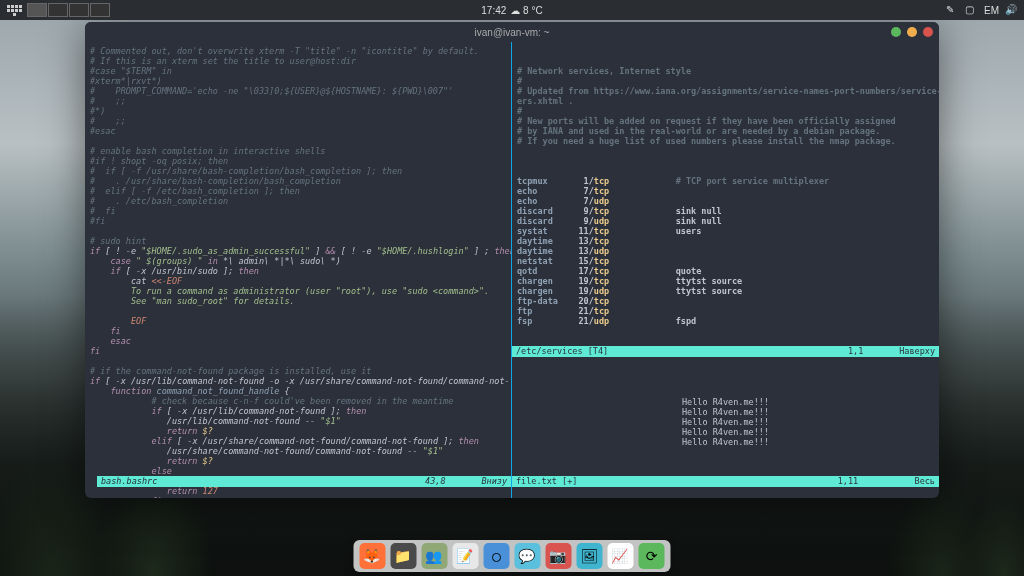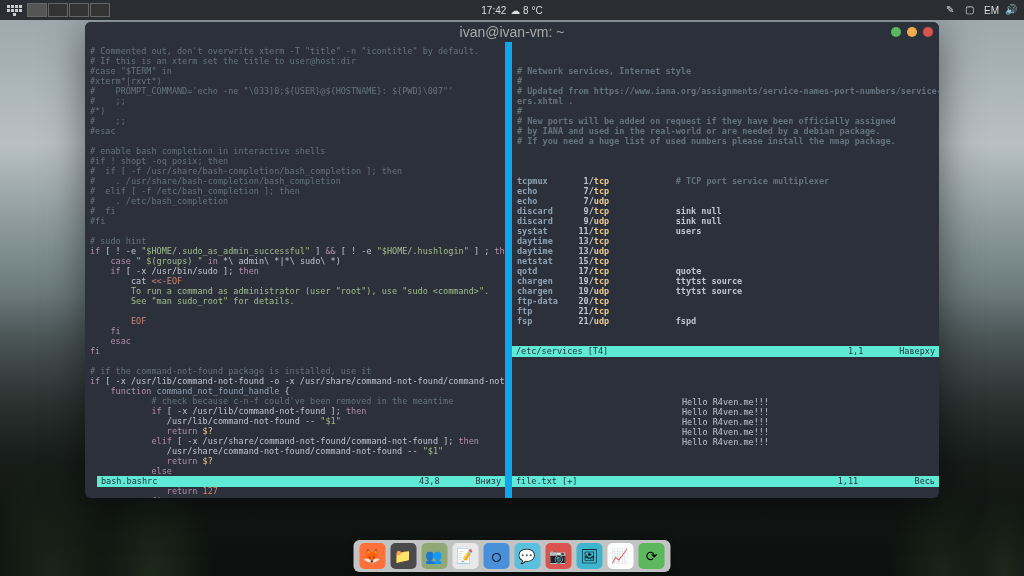--- a/index.html
+++ b/index.html
@@ -40,37 +40,37 @@
 
 .termwin {
   position: absolute; left: 85px; top: 22px; width: 854px; height: 476px;
   background: #2b303b; border-radius: 6px; overflow: hidden;
   box-shadow: 0 8px 40px rgba(0,0,0,0.5);
 }
 .titlebar {
   height: 20px; background: #2b303b; display: flex; align-items: center;
   position: relative;
 }
-.titlebar-title { position: absolute; left: 50%; transform: translateX(-50%); color: #aaa; font-size: 14px; font-family: sans-serif;}
+.titlebar-title { position: absolute; left: 50%; transform: translateX(-50%); color: #aaa; font-size: 10px; font-family: sans-serif;}
 .winbtns { position: absolute; right: 6px; display: flex; gap: 6px; }
 .wbtn { width: 10px; height: 10px; border-radius: 50%; }
 .wbtn.min { background: #5cb85c; }
 .wbtn.max { background: #f0ad4e; }
 .wbtn.cls { background: #d9534f; }
 .term-body {
   position: absolute; top: 20px; bottom: 0; left: 0; right: 0;
   display: flex;
 }
 .pane {
   font-size: 8.5px; line-height: 10px;
   color: #c0c5ce; white-space: pre;
   padding: 4px 5px; overflow: hidden;
   position: relative;
 }
-.pane-left { width: 50%; border-right: 7px solid #0ea5e9; }
+.pane-left { width: 50%; border-right: 1px solid #0ea5e9; font-style: italic; }
 .pane-right { width: 50%; display: flex; flex-direction: column; }
 .pane-right-top { flex: 0 0 auto; }
 .c-comment { color: #65737e; }
 .c-kw { color: #b48ead; }
 .c-str { color: #a3be8c; }
 .c-var { color: #ebcb8b; }
 .c-cmd { color: #8fa1b3; }
 .c-path { color: #d08770; }
 .c-num { color: #d08770; }
 .statusline {

